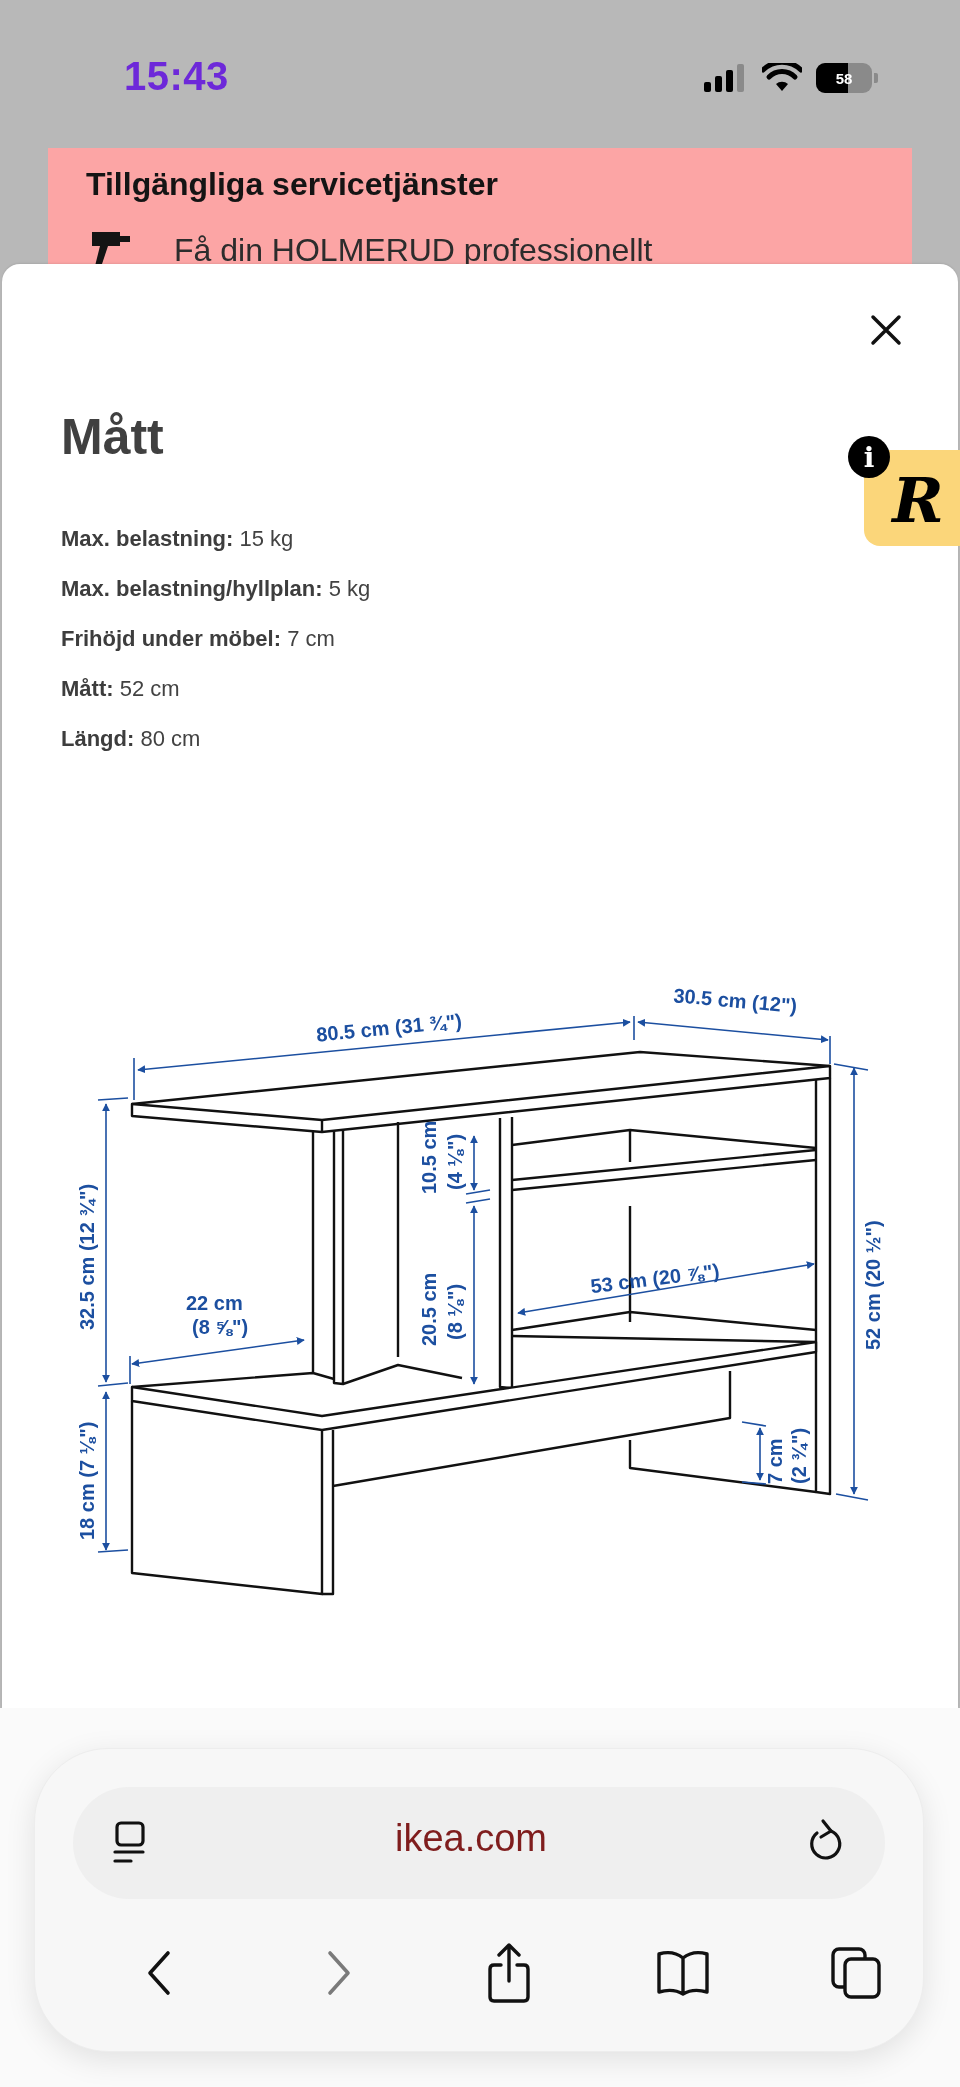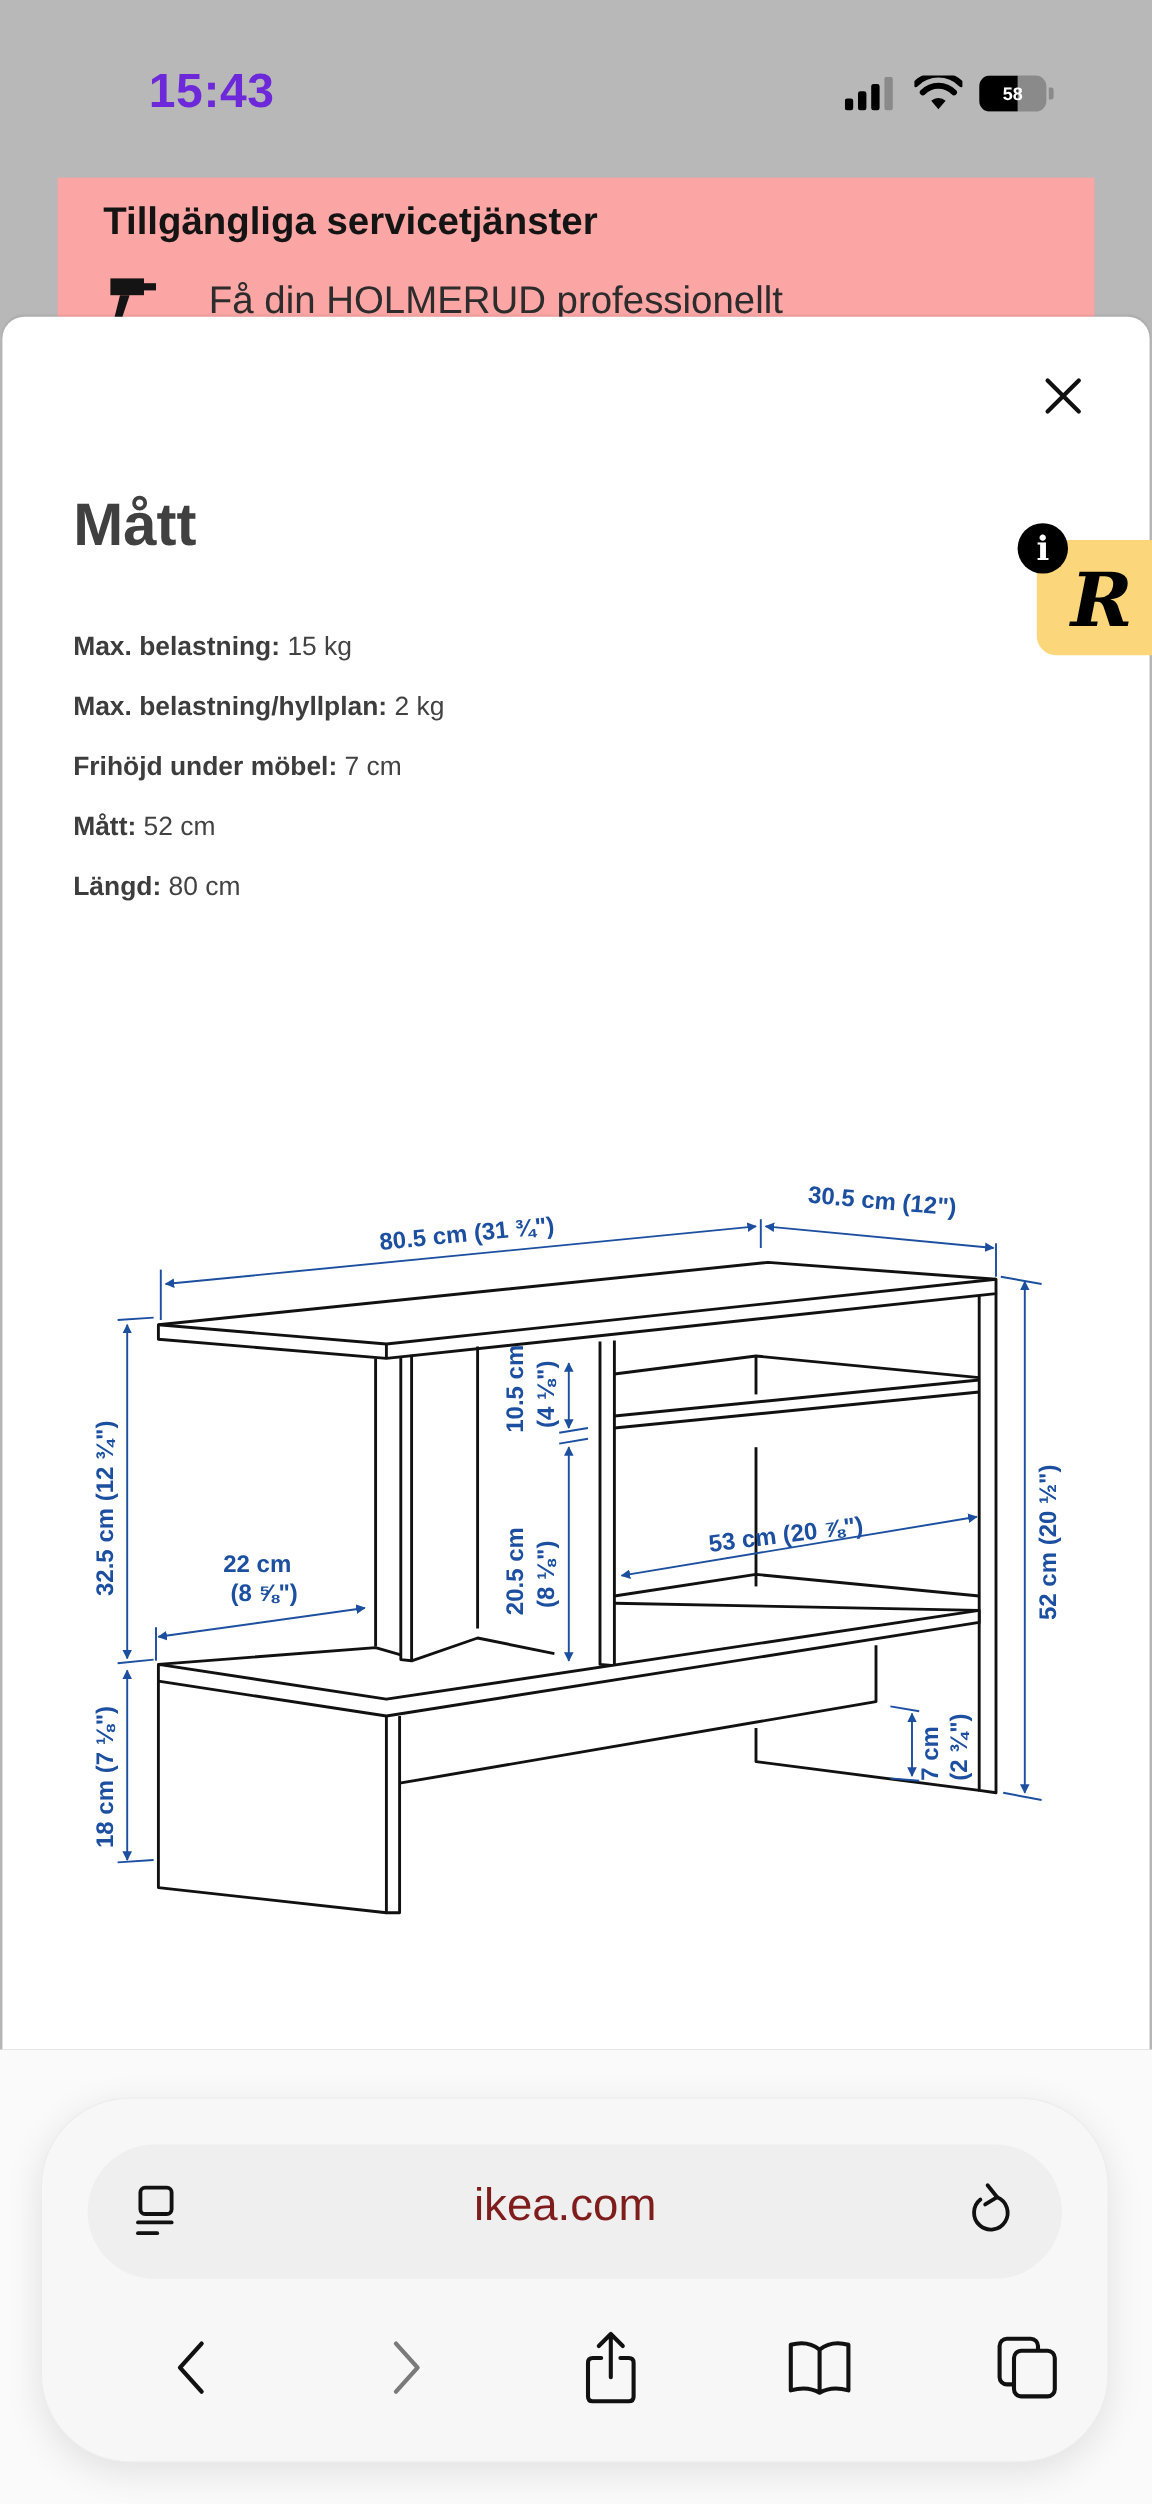--- a/index.html
+++ b/index.html
@@ -88,21 +88,21 @@
   <div class="close-btn">
     <svg width="32" height="32" viewBox="0 0 32 32">
       <path d="M3 3 L29 29 M29 3 L3 29" stroke="#111" stroke-width="3.5" stroke-linecap="round"></path>
     </svg>
   </div>
 
   <div class="sheet-title">Mått</div>
 
   <div class="specs">
     <div class="spec-row"><span class="spec-label">Max. belastning:</span> <span>15 kg</span></div>
-    <div class="spec-row"><span class="spec-label">Max. belastning/hyllplan:</span> <span>2 kg</span></div>
+    <div class="spec-row"><span class="spec-label">Max. belastning/hyllplan:</span> <span>5 kg</span></div>
     <div class="spec-row"><span class="spec-label">Frihöjd under möbel:</span> <span>7 cm</span></div>
     <div class="spec-row"><span class="spec-label">Mått:</span> <span>52 cm</span></div>
     <div class="spec-row"><span class="spec-label">Längd:</span> <span>80 cm</span></div>
   </div>
 
   <svg class="diagram" viewBox="60 980 840 640" width="840" height="640">
     <defs>
       <marker id="arr" viewBox="0 0 10 10" refX="9" refY="5" markerWidth="5" markerHeight="5" orient="auto-start-reverse">
         <path d="M0 0 L10 5 L0 10 Z" fill="#1c4fa0"></path>
       </marker>

